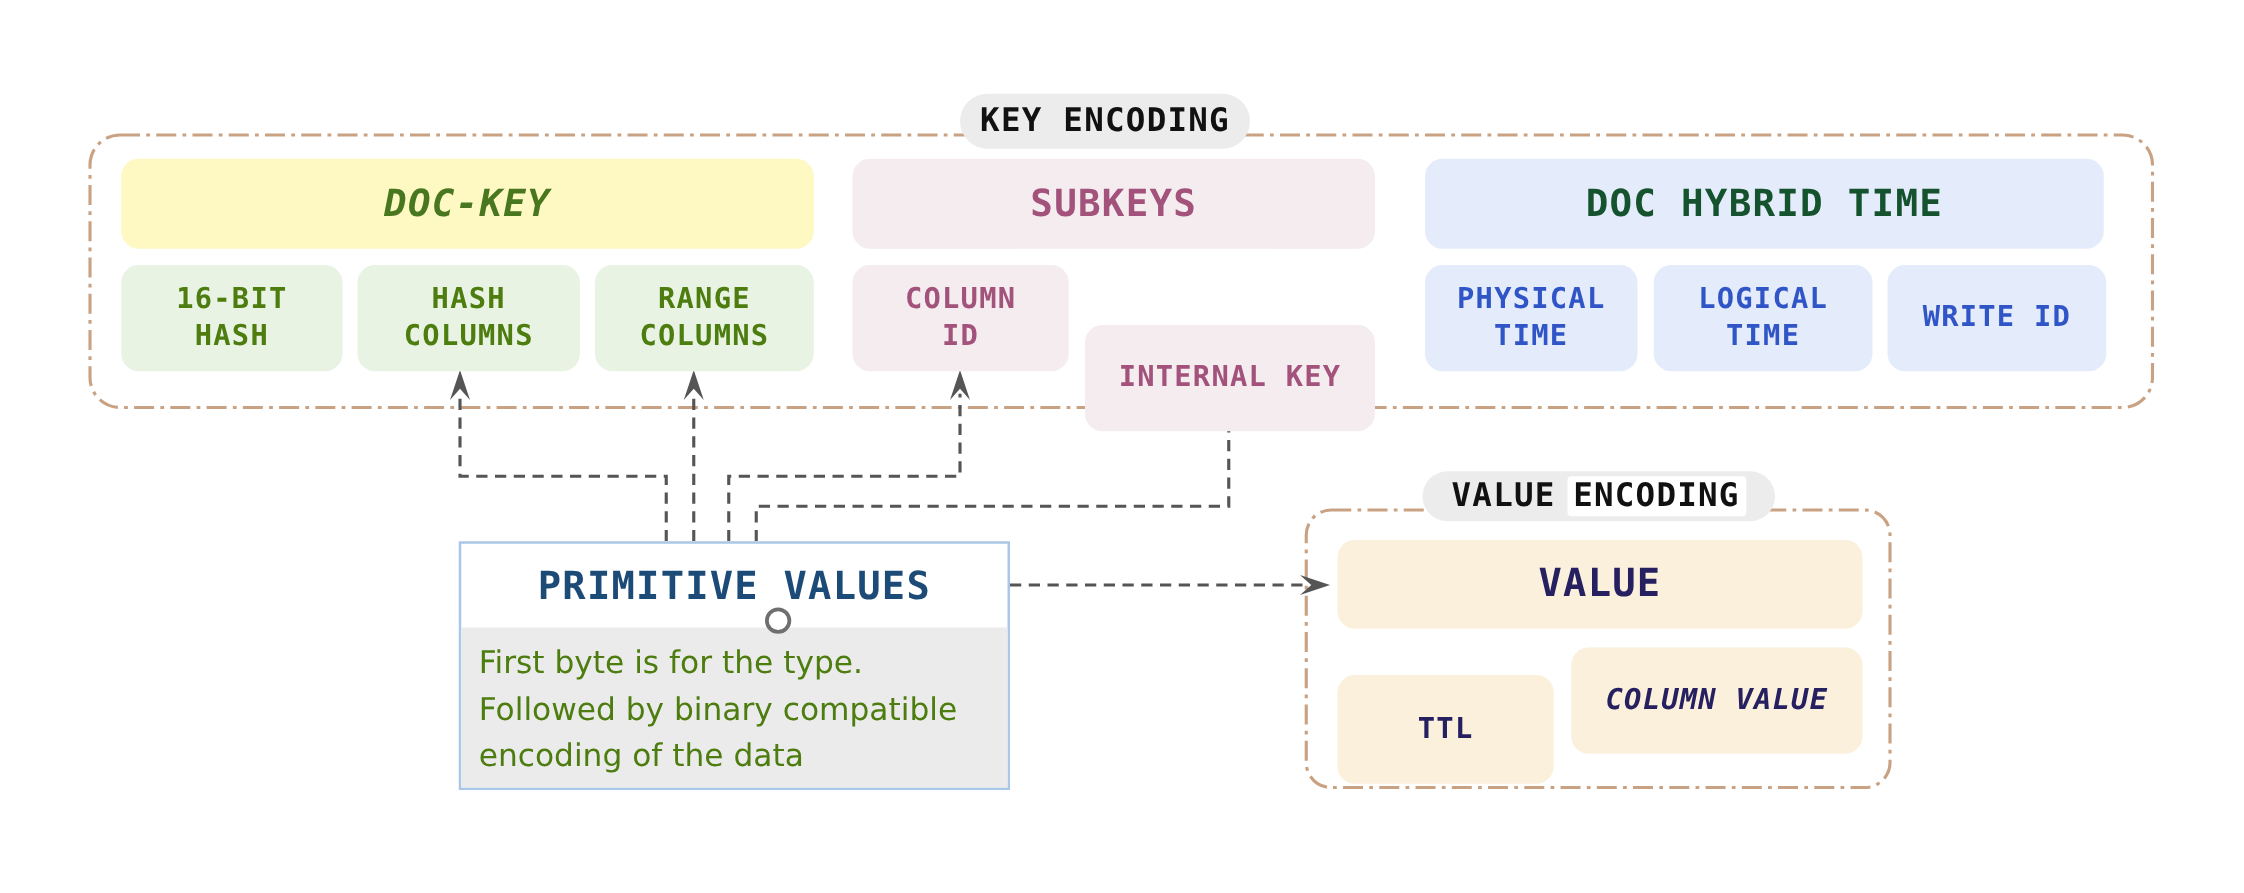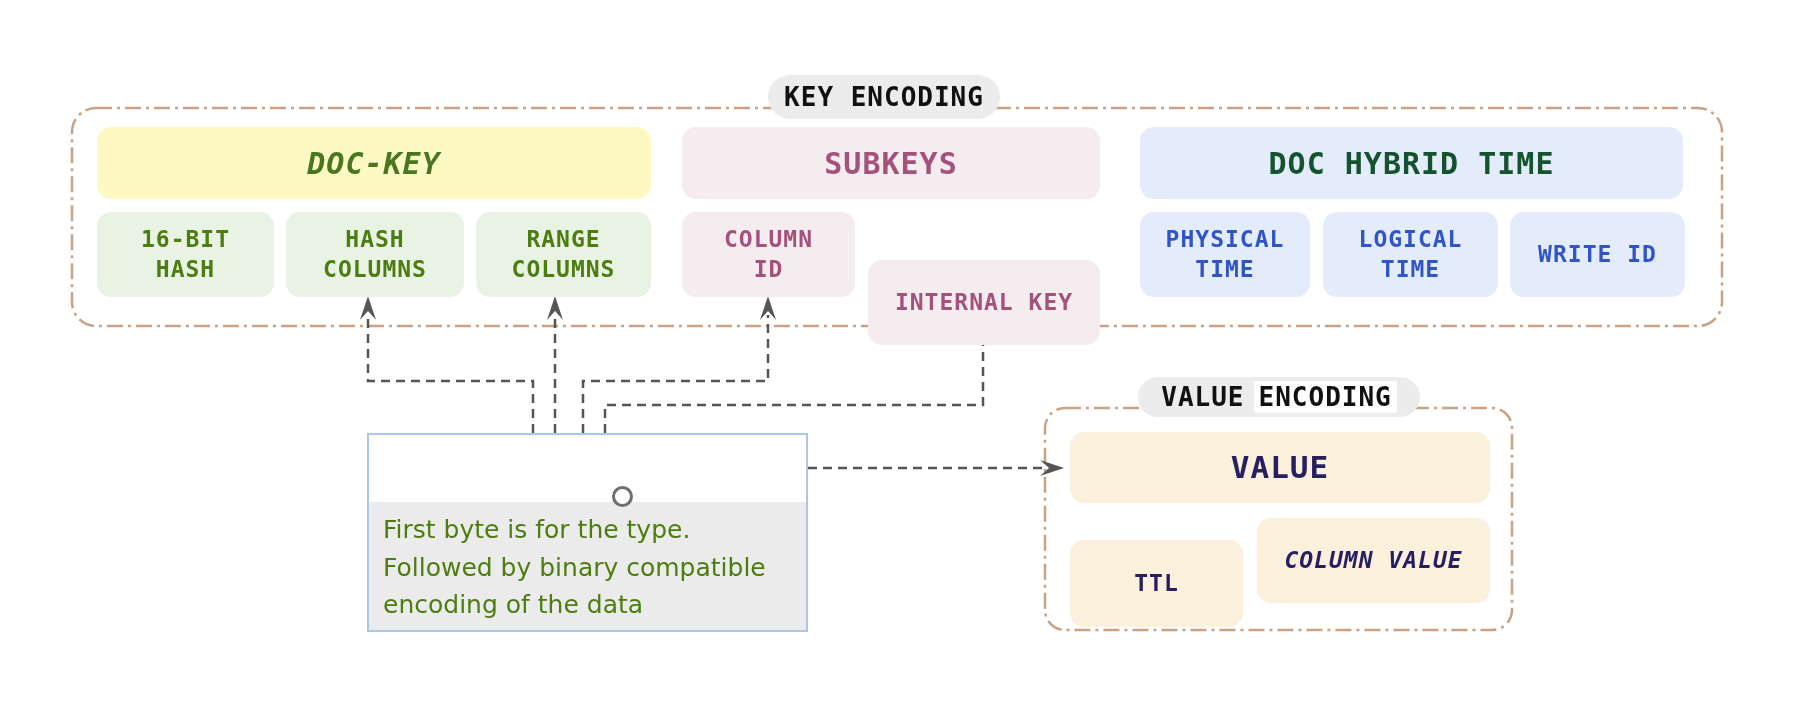--- a/index.html
+++ b/index.html
@@ -127,20 +127,23 @@
     <span>PHYSICAL TIME</span>
   </div>
   <div class="abs box sub sub-blue mono center" style="left:1323px;top:212px;width:175px;height:85px;">
     <span>LOGICAL TIME</span>
   </div>
   <div class="abs box sub sub-blue mono center" style="left:1510px;top:212px;width:175px;height:85px;text-align:center;">
     <span>WRITE ID</span>
   </div>
 
   <div class="abs" id="pv-card">
+    <div class="mono center" id="pv-title">
+      <span>PRIMITIVE VALUES</span>
+    </div>
     <div id="pv-desc">First byte is for the type. Followed by binary compatible encoding of the data</div>
   </div>
   <div class="abs" id="pv-dot"></div>
 
   <div class="abs pill badge mono center" style="left:1138px;top:377px;width:282px;height:40px;border-radius:20px;">
     <span>VALUE</span>
     <span style="width:9px;"></span>
     <span class="hl-green">ENCODING</span>
   </div>
 

